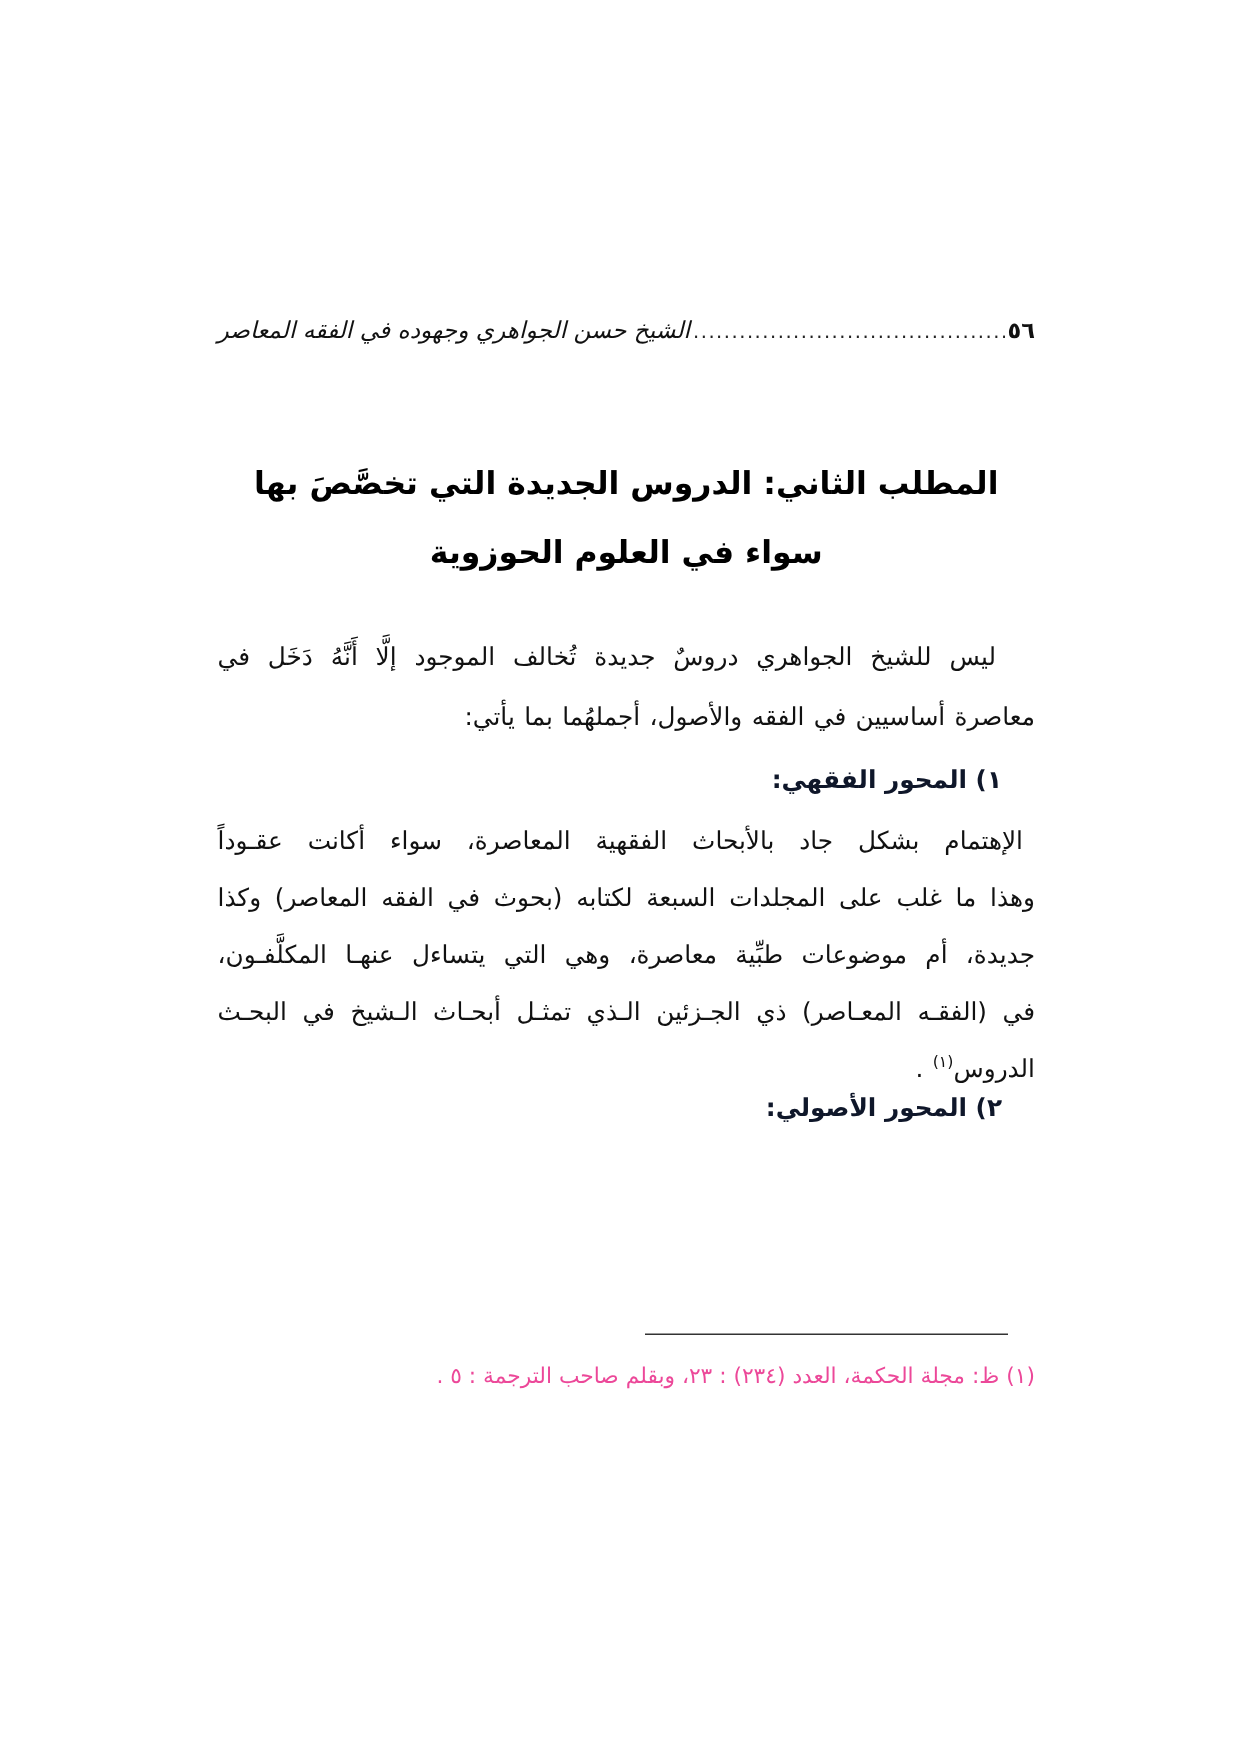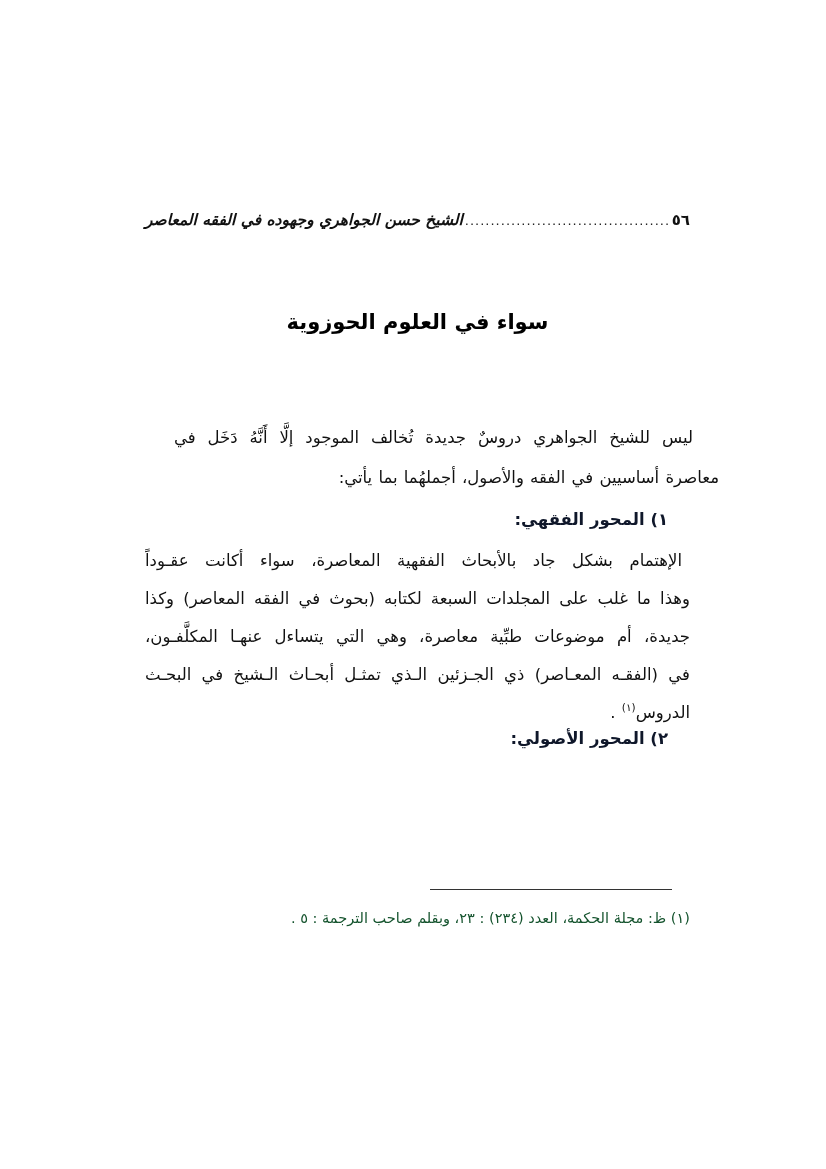--- a/index.html
+++ b/index.html
@@ -42,21 +42,21 @@
     direction: ltr;
     text-align: left;
     font-size: 13px;
     letter-spacing: 1px;
     color: #222;
     margin: 0 2px;
   }
   .running-header .booktitle {
     flex: 0 0 auto;
     font-style: italic;
-    font-weight: 700;
+    font-weight: 400;
     font-size: 15.5px;
   }
   
   .chapter-title {
     position: absolute;
     top: 299px;
     left: 145px;
     width: 545px;
     text-align: center;
     font-weight: bold;
@@ -81,21 +81,21 @@
   }
   .line.final {
     text-align-last: right;
   }
   .line.indent {
     padding-right: 26px;
   }
   .line.indent-sm {
     padding-right: 8px;
   }
-  .intro { top: 418px; margin-left: 29px; }
+  .intro { top: 418px; }
   .intro .line { line-height: 40px; }
   .sec1-heading { top: 503px; }
   .sec2-heading { top: 722px; }
   .sec-heading {
     font-weight: bold;
     font-size: 16.5px;
     line-height: 34px;
     padding-right: 22px;
     text-align: right;
     color: #0f172a;
@@ -118,35 +118,36 @@
   }
   .footnote {
     position: absolute;
     top: 903px;
     left: 145px;
     width: 545px;
     direction: rtl;
     text-align: right;
     font-size: 14.5px;
     line-height: 30px;
-    color: #14532d;
+    color: #ec4899;
   }
 </style>
 </head>
 <body>
 
 <div class="page">
 
   <div class="running-header">
     <span class="pagenum">٥٦</span>
     <span class="leader">..................................................................................................................</span>
     <span class="booktitle">الشيخ حسن الجواهري وجهوده في الفقه المعاصر</span>
   </div>
 
   <div class="chapter-title">
+    <div>المطلب الثاني: الدروس الجديدة التي تخصَّصَ بها</div>
     <div>سواء في العلوم الحوزوية</div>
   </div>
 
   <div class="bodyblock intro">
     <div class="line indent">ليس للشيخ الجواهري دروسٌ جديدة تُخالف الموجود إلَّا أَنَّهُ دَخَل في</div>
     <div class="line final">معاصرة أساسيين في الفقه والأصول، أجملهُما بما يأتي:</div>
   </div>
 
   <div class="bodyblock sec1-heading">
     <div class="sec-heading">١) المحور الفقهي:</div>

